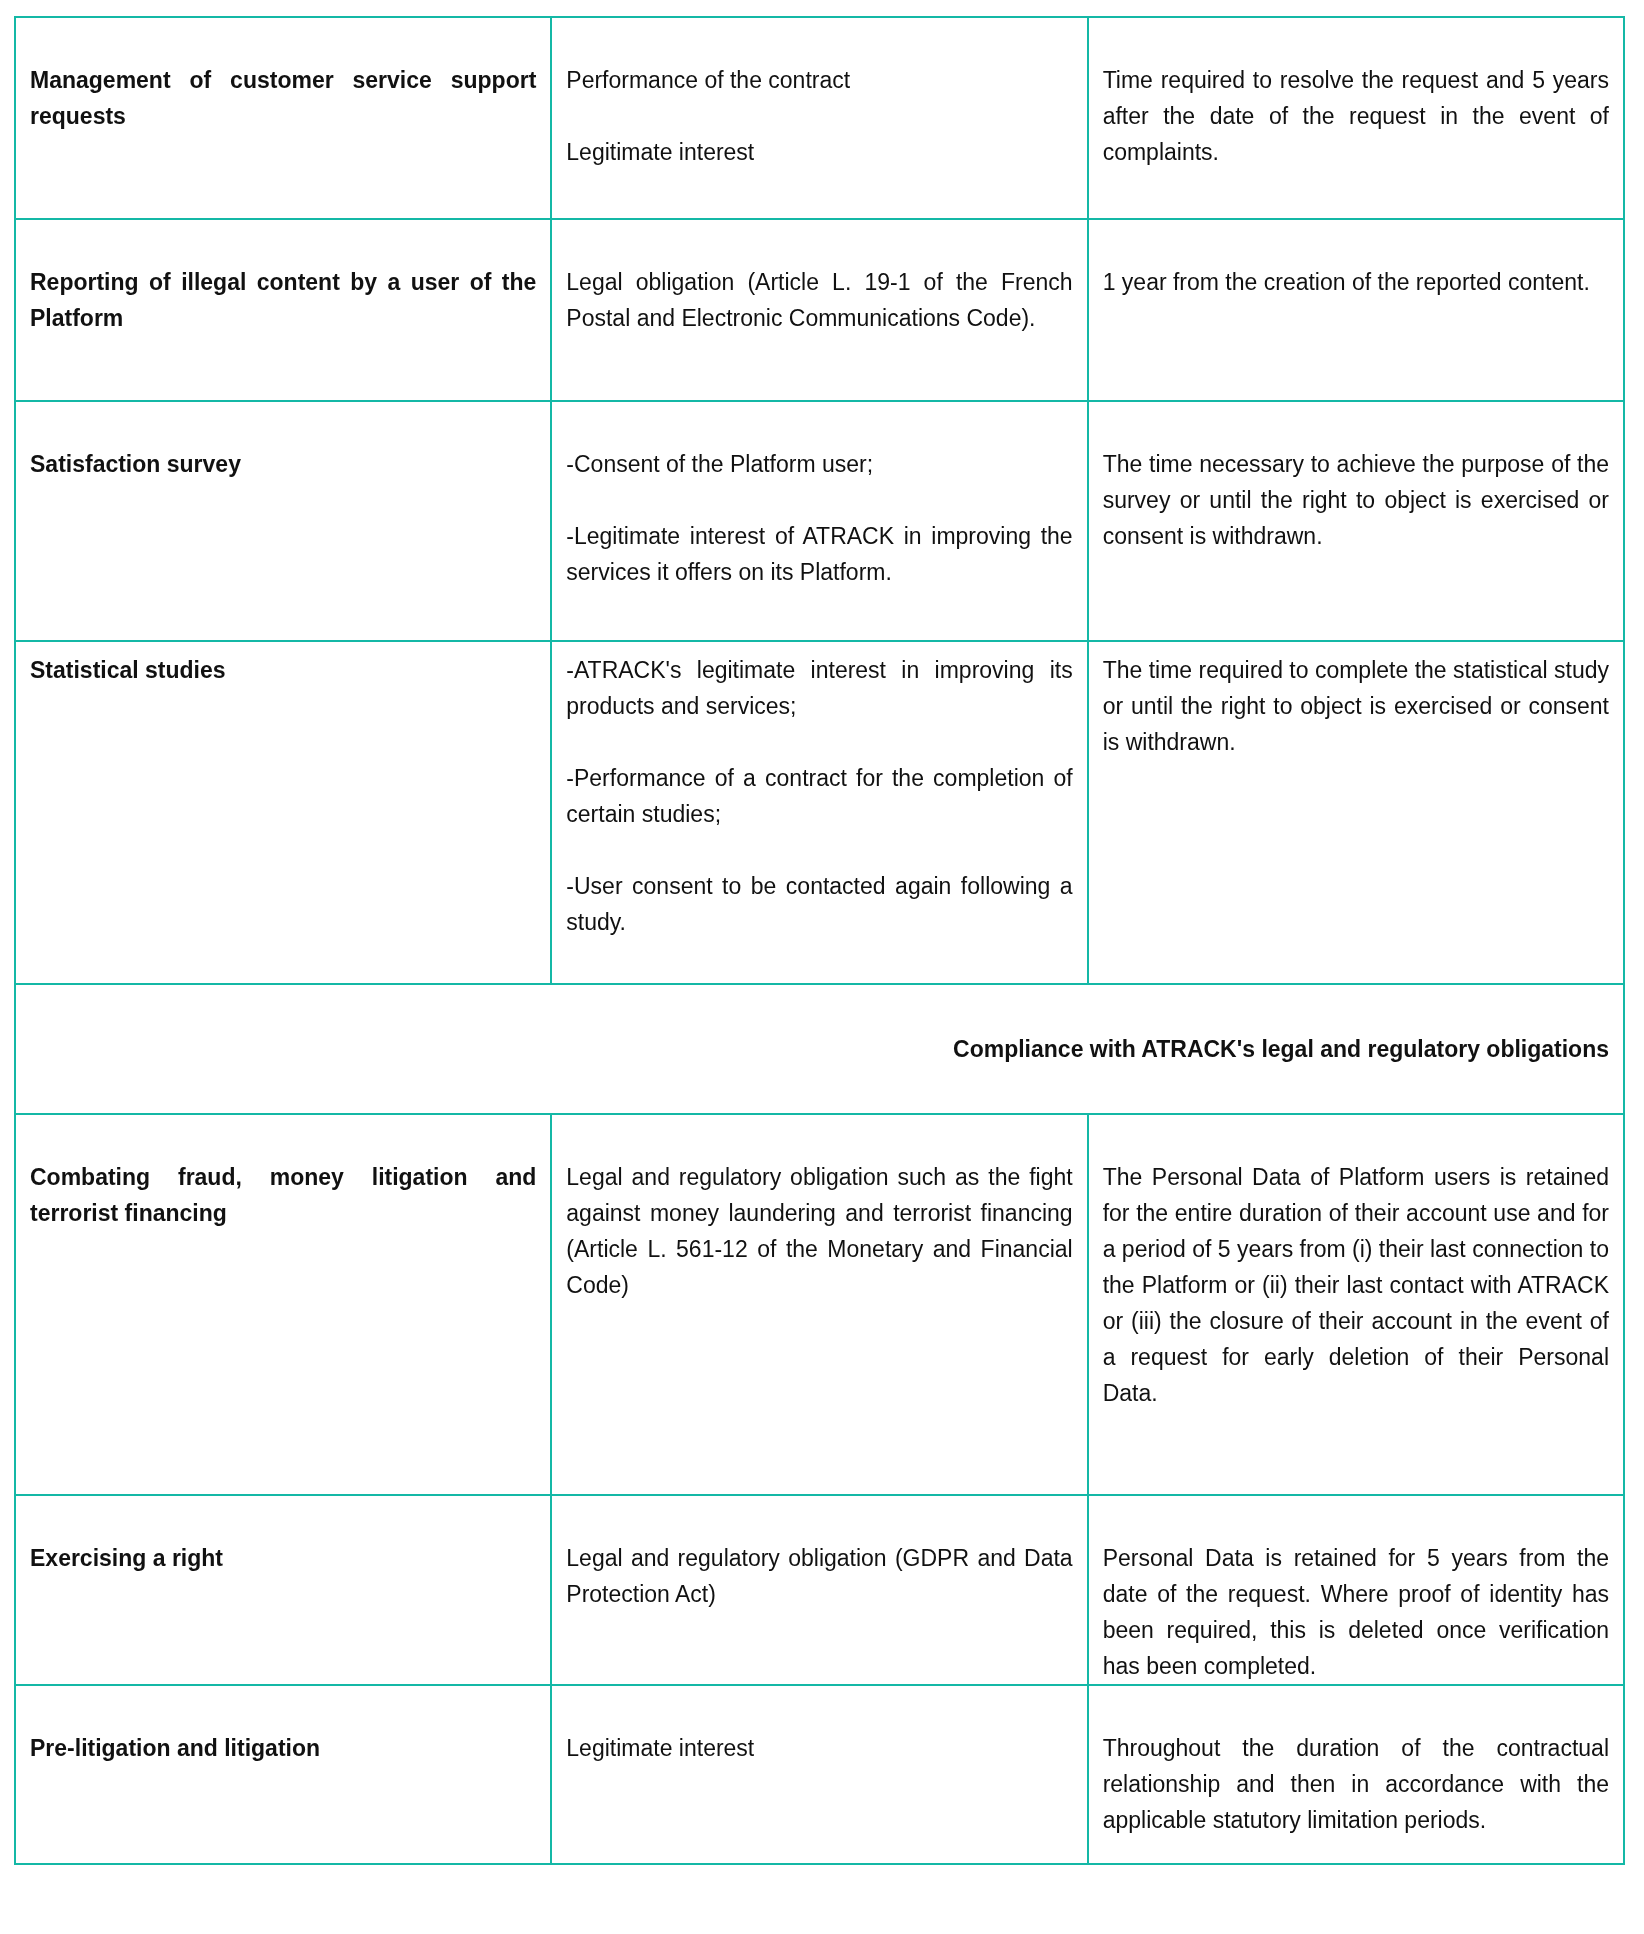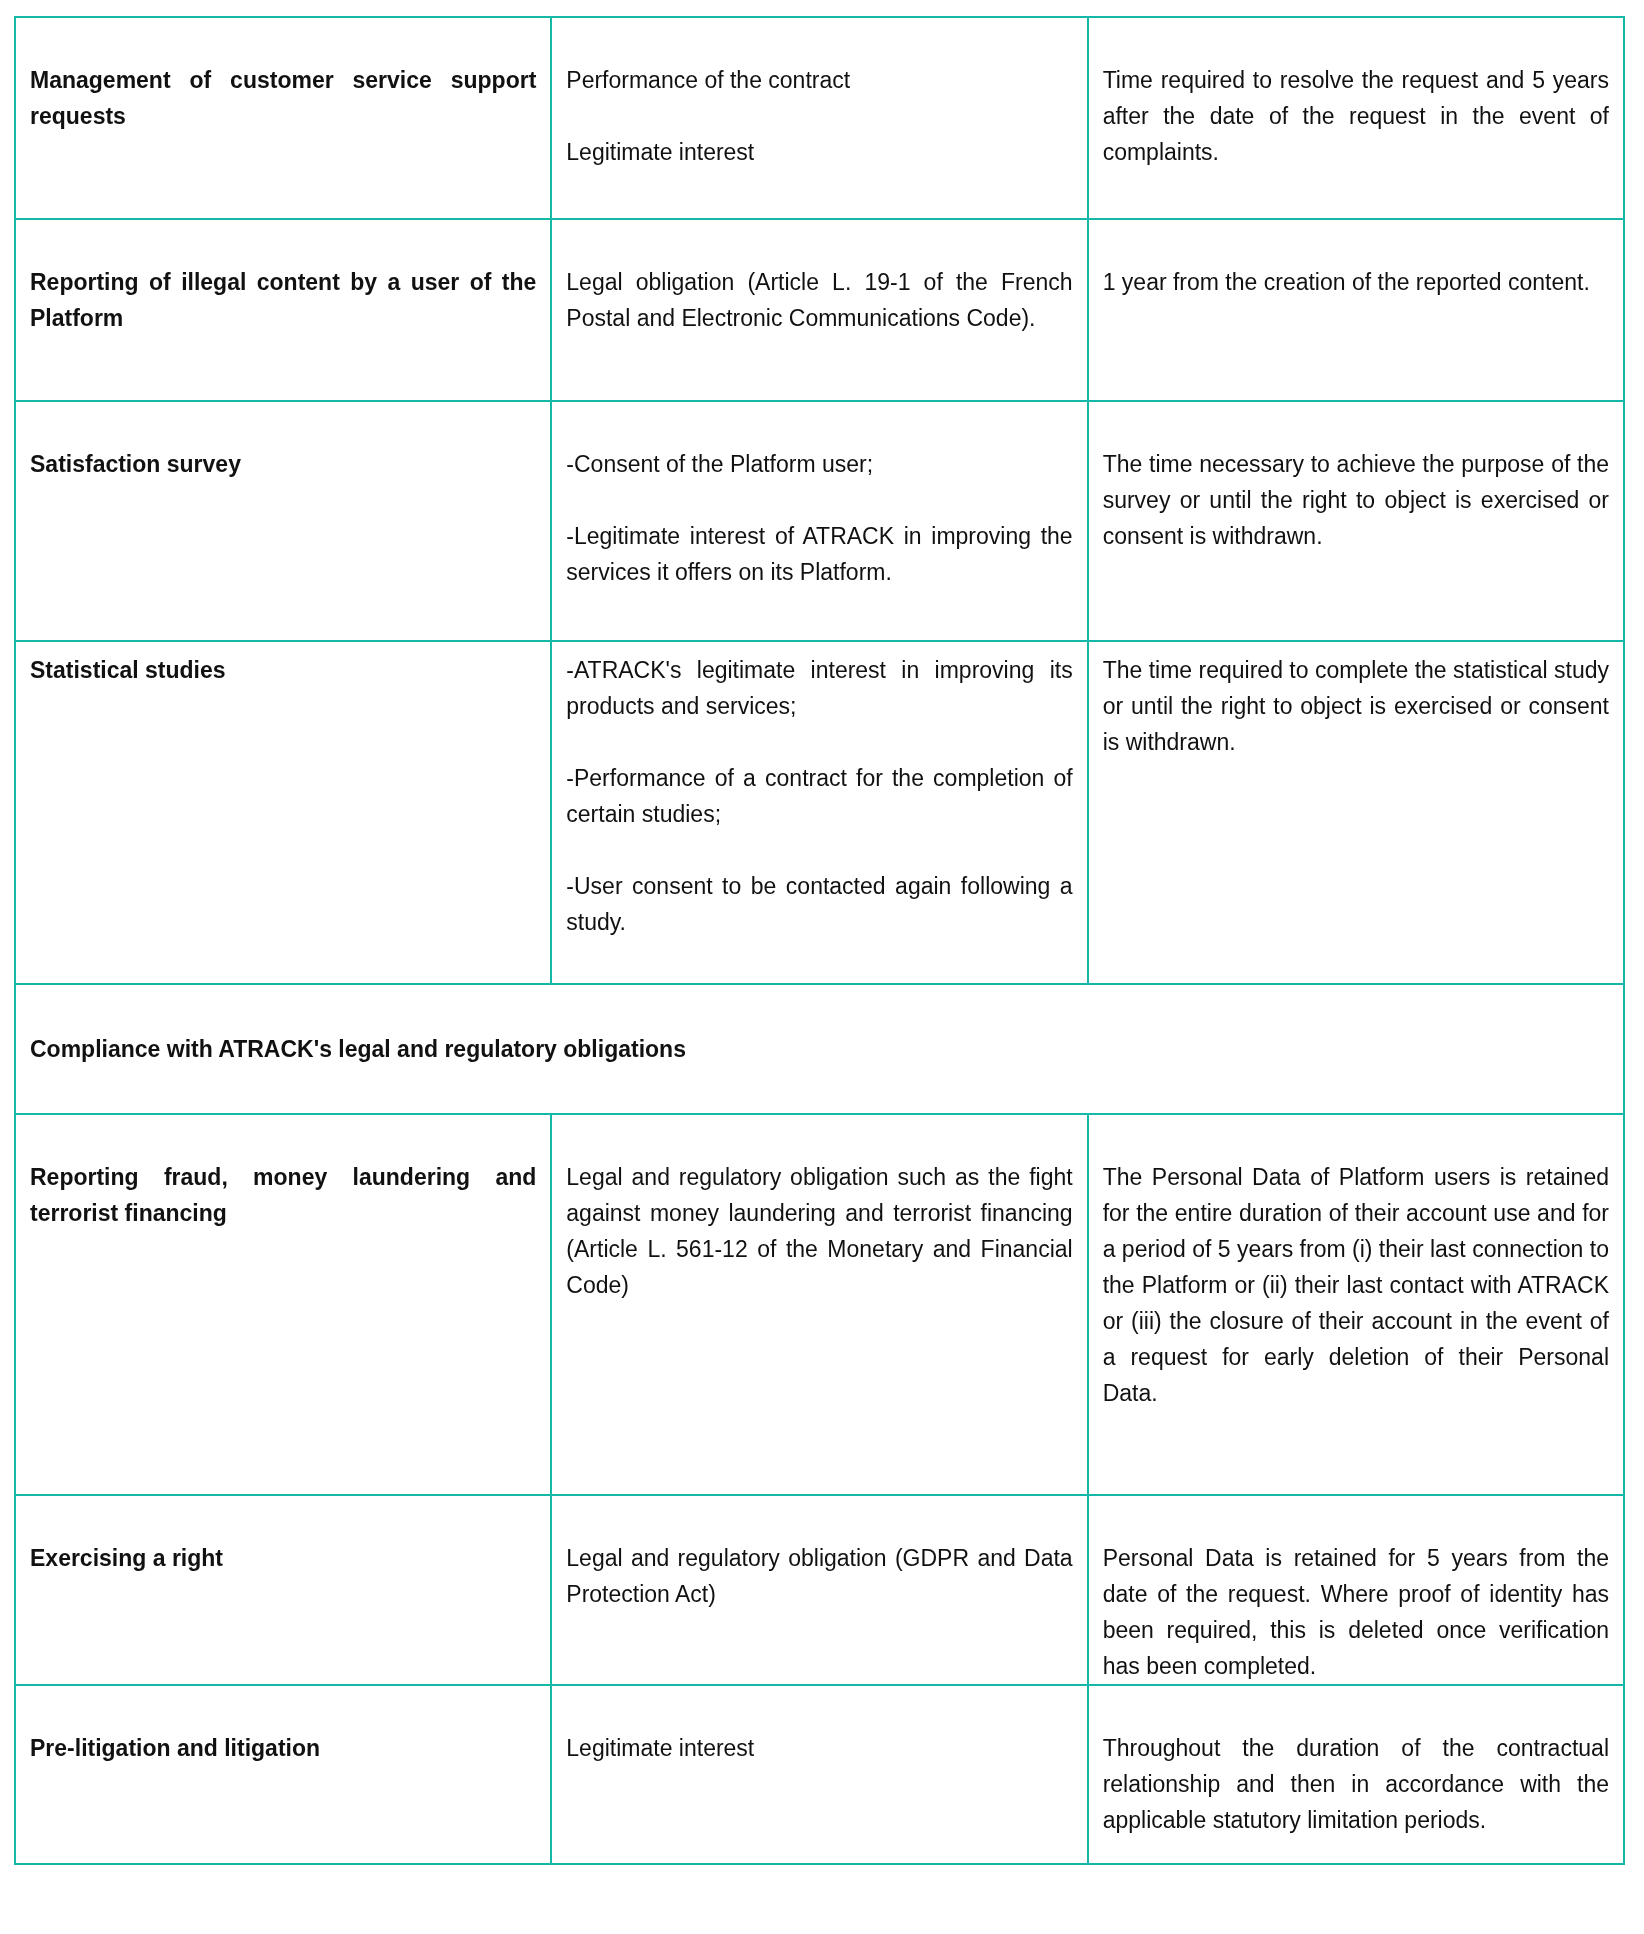--- a/index.html
+++ b/index.html
@@ -13,21 +13,21 @@
     .tbl td {
       border: 2px solid #14b8a6; vertical-align: top;
       padding: 0 14px; text-align: justify;
     }
     .c1 { width: 509px; }
     .c2 { width: 509px; }
     .c3 { width: 509px; }
     .purpose { font-weight: bold; }
     .p { margin: 0; }
     .gap { height: 36px; }
-    .section td { text-align: left; font-weight: bold; vertical-align: middle; }
+    .section td { text-align: right; font-weight: bold; vertical-align: middle; }
   </style>
 </head>
 <body>
 
 <table class="tbl">
   <colgroup>
       <col class="c1">
       <col class="c2">
       <col class="c3">
     </colgroup>
@@ -88,21 +88,21 @@
         <p class="p">The time required to complete the statistical study or until the right to object is exercised or consent is withdrawn.</p>
       </td>
     </tr>
 
     <tr class="section" style="height:130px">
       <td colspan="3">Compliance with ATRACK's legal and regulatory obligations</td>
     </tr>
 
     <tr style="height:381px">
       <td style="padding-top:44px">
-        <p class="p purpose">Reporting fraud, money laundering and terrorist financing</p>
+        <p class="p purpose">Combating fraud, money litigation and terrorist financing</p>
       </td>
       <td style="padding-top:44px">
         <p class="p">Legal and regulatory obligation such as the fight against money laundering and terrorist financing (Article L. 561-12 of the Monetary and Financial Code)</p>
       </td>
       <td style="padding-top:44px">
         <p class="p">The Personal Data of Platform users is retained for the entire duration of their account use and for a period of 5 years from (i) their last connection to the Platform or (ii) their last contact with ATRACK or (iii) the closure of their account in the event of a request for early deletion of their Personal Data.</p>
       </td>
     </tr>
 
     <tr style="height:186px">

